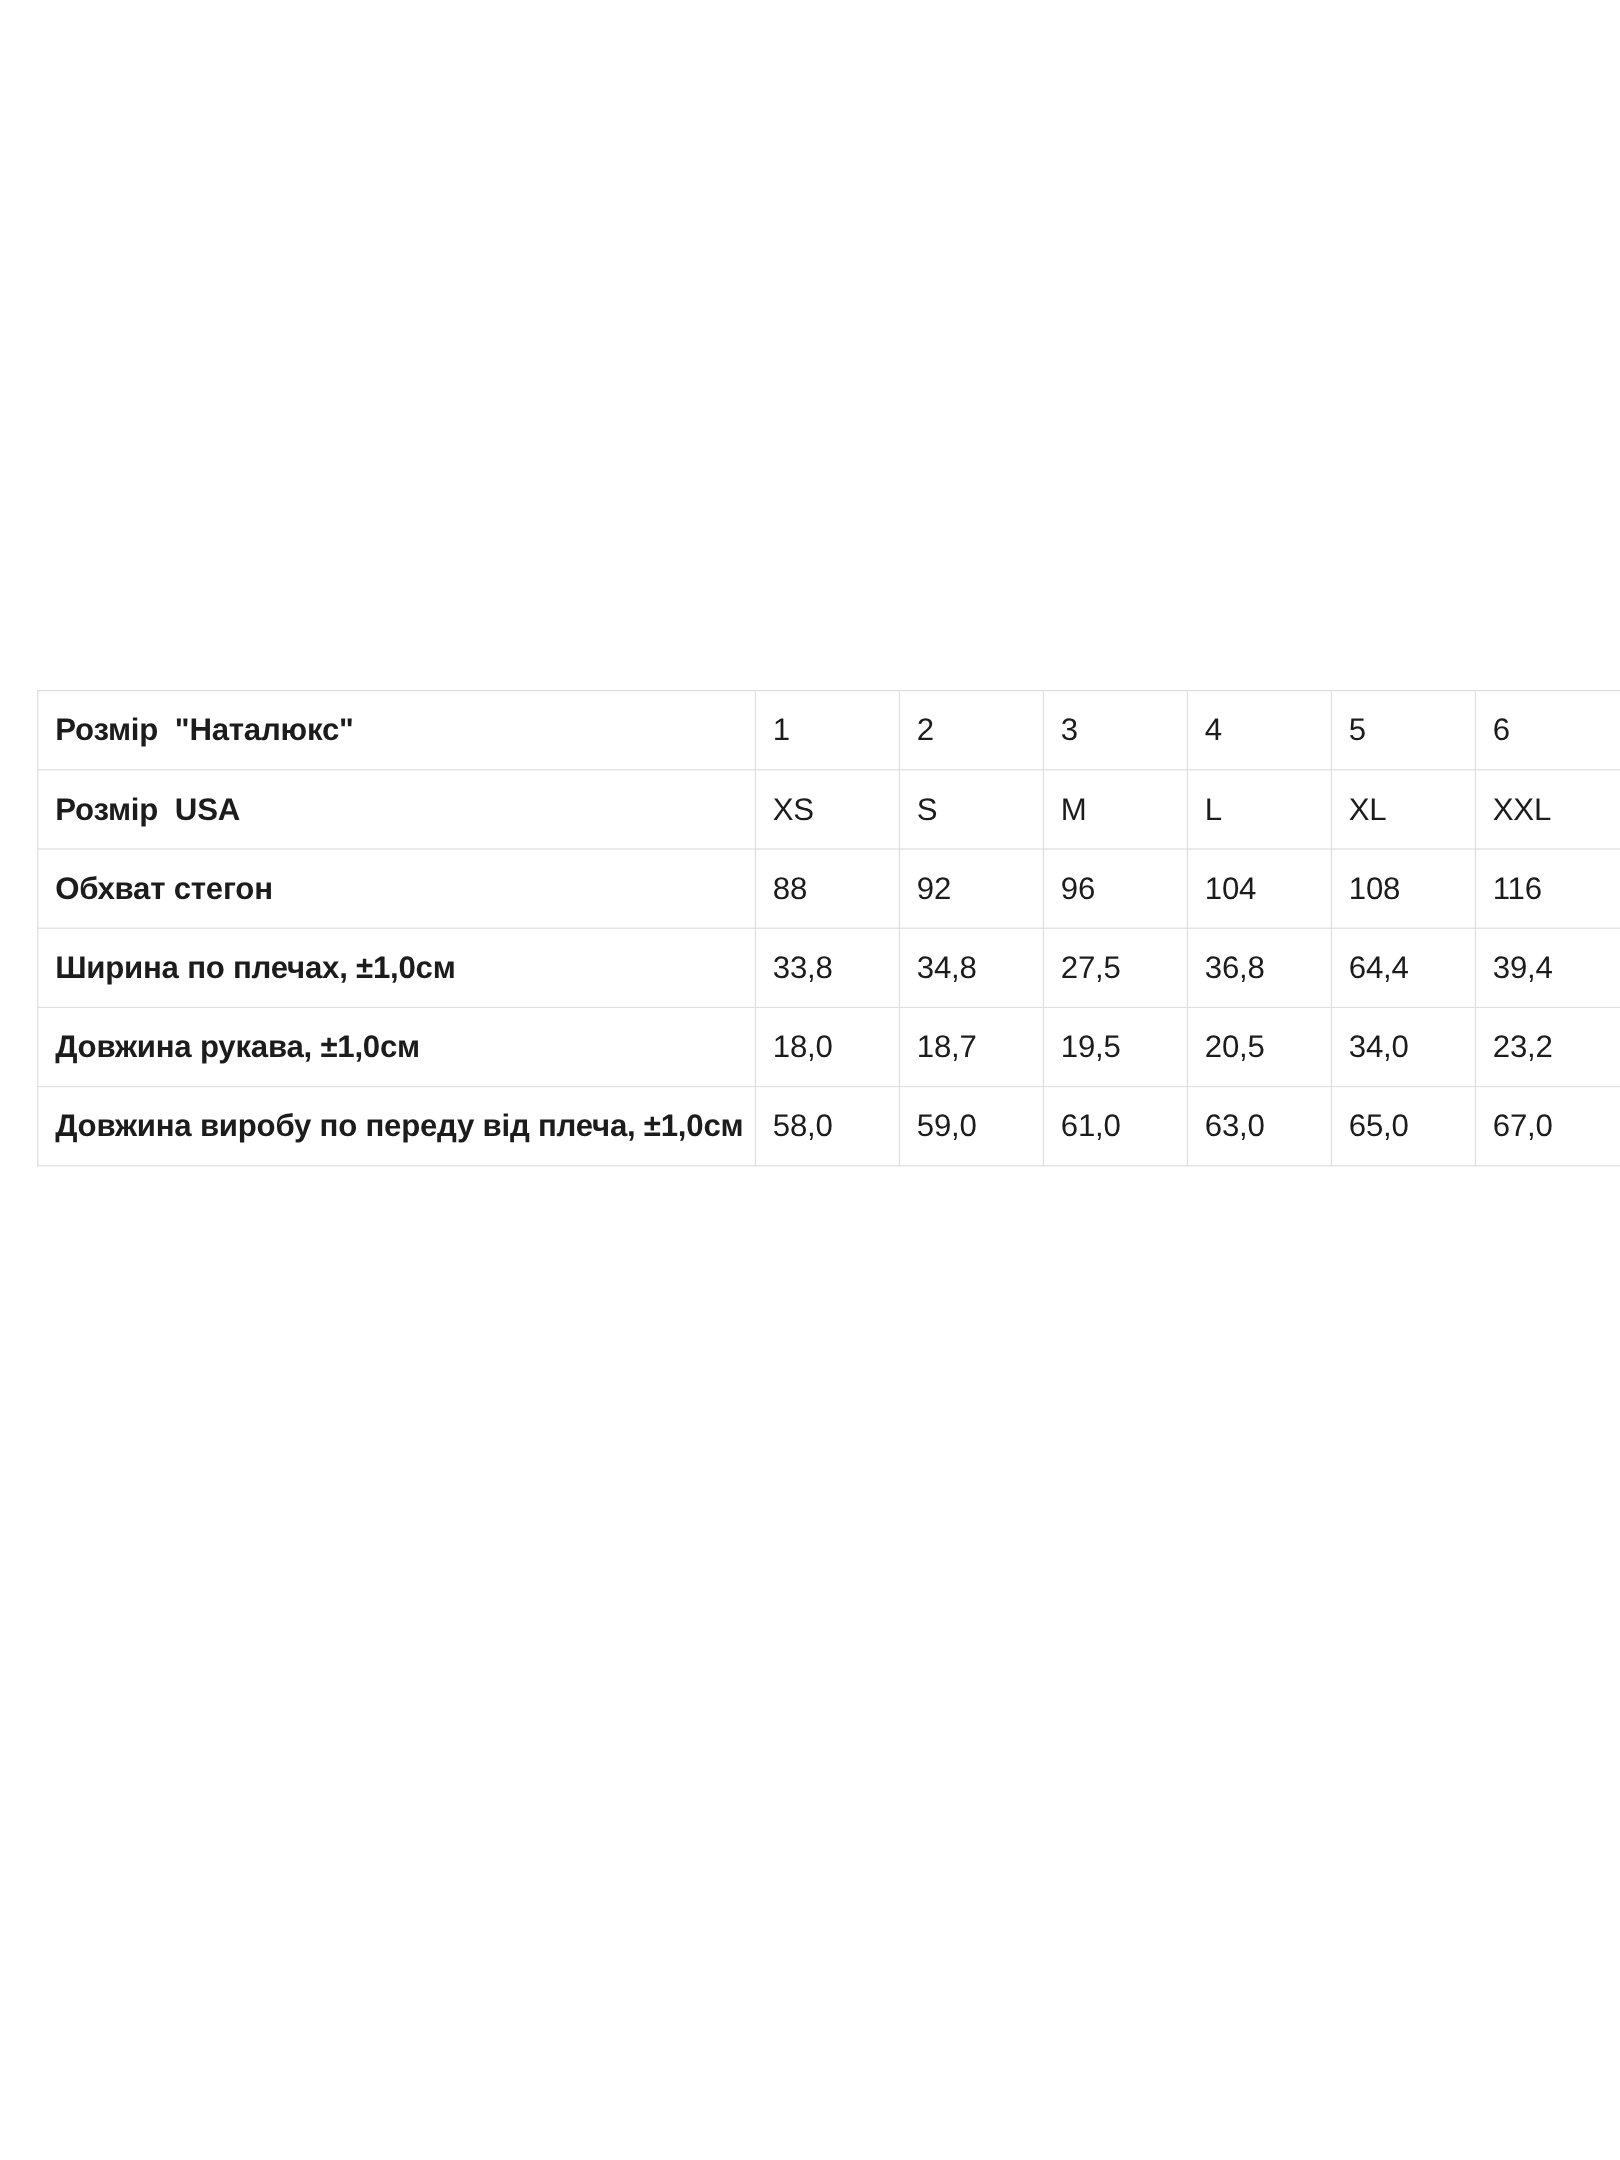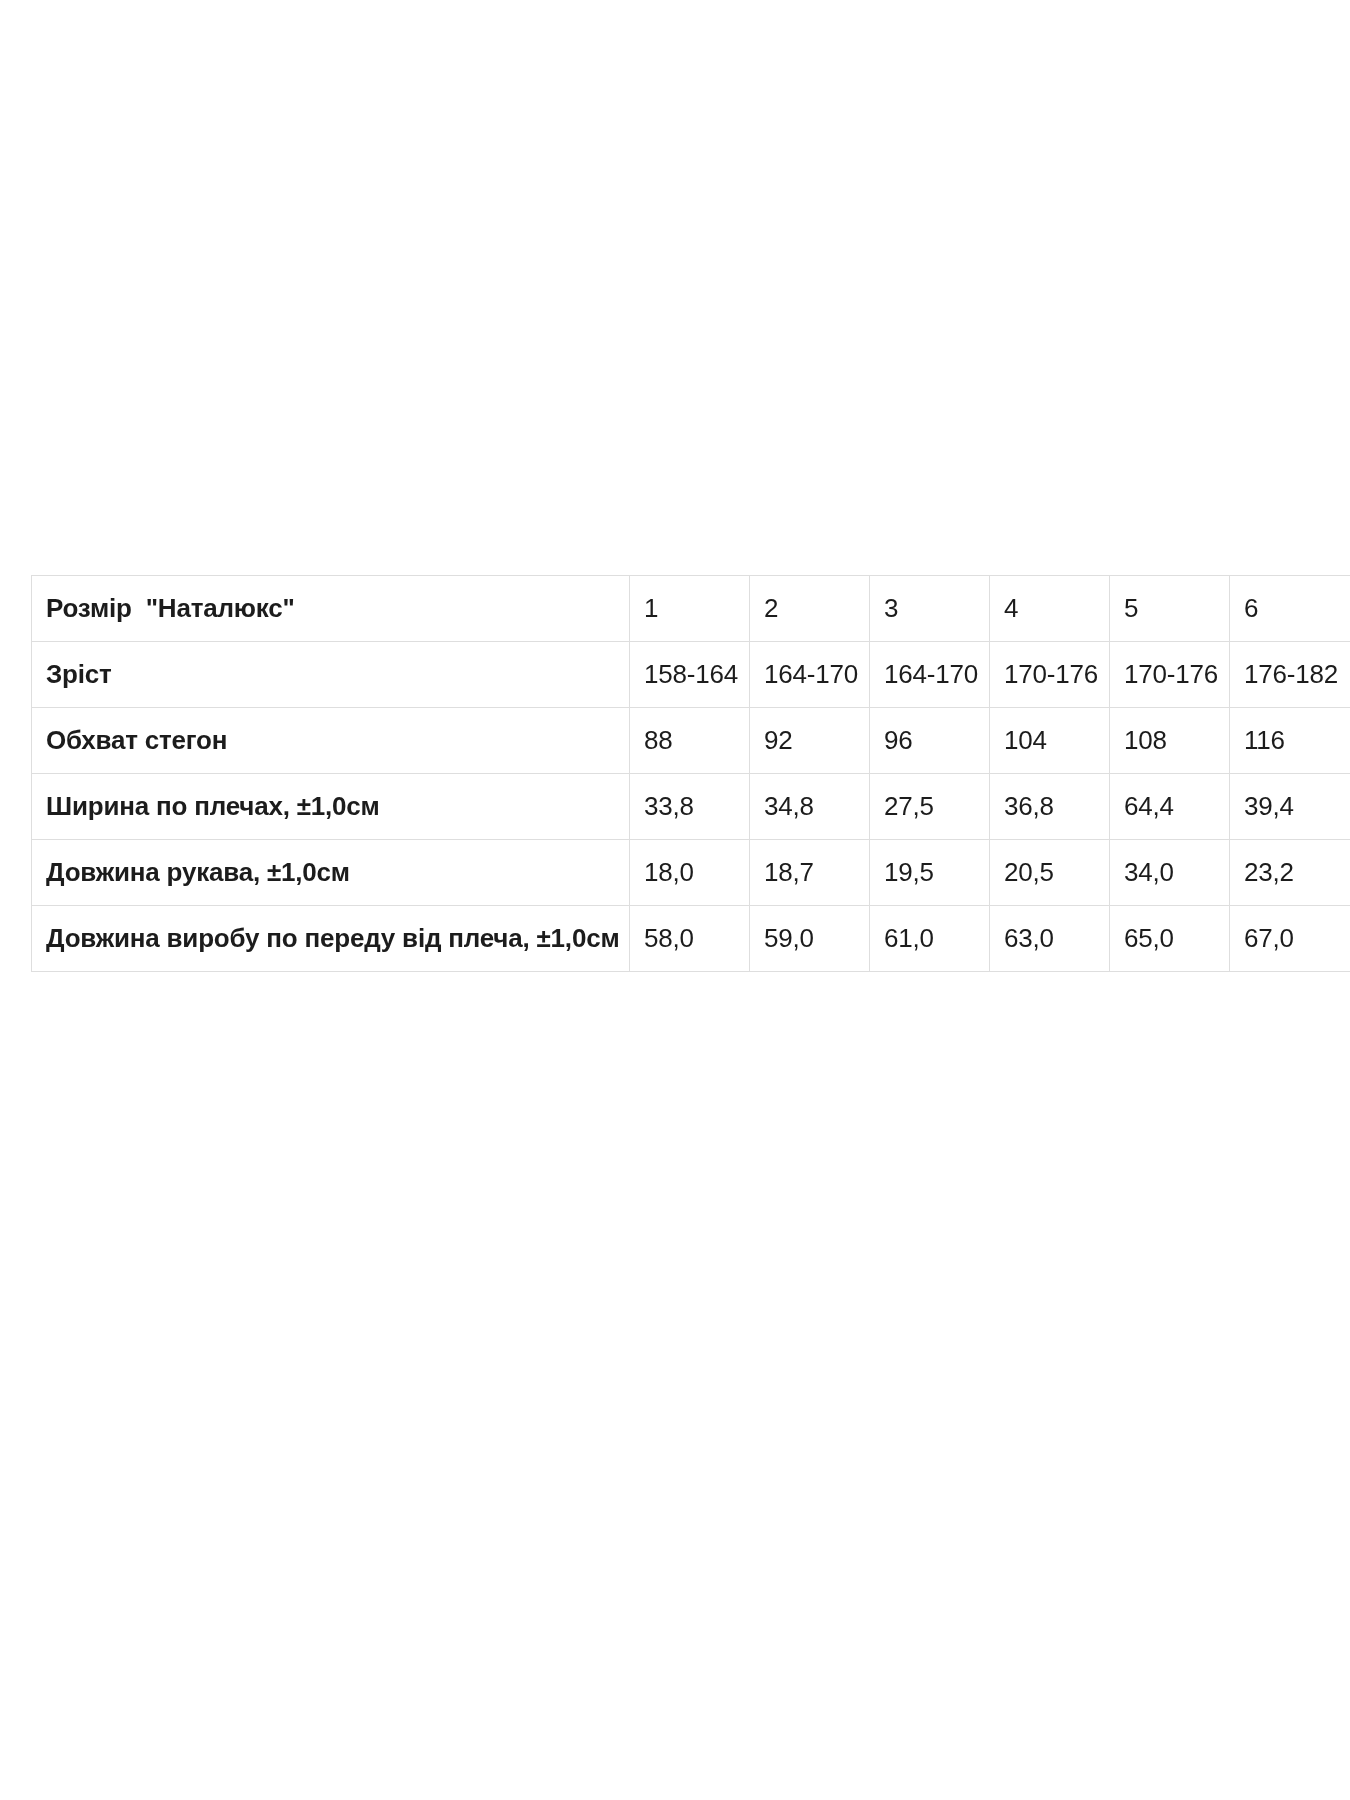--- a/index.html
+++ b/index.html
@@ -61,27 +61,27 @@
       <tr>
         <td class="row-label">Розмір  "Наталюкс"</td>
         <td class="size-value">1</td>
         <td class="size-value">2</td>
         <td class="size-value">3</td>
         <td class="size-value">4</td>
         <td class="size-value">5</td>
         <td class="size-value">6</td>
       </tr>
       <tr>
-        <td class="row-label">Зріст</td>
-        <td class="size-value">158-164</td>
-        <td class="size-value">164-170</td>
-        <td class="size-value">164-170</td>
-        <td class="size-value">170-176</td>
-        <td class="size-value">170-176</td>
-        <td class="size-value">176-182</td>
+        <td class="row-label">Розмір  USA</td>
+        <td class="size-value">XS</td>
+        <td class="size-value">S</td>
+        <td class="size-value">M</td>
+        <td class="size-value">L</td>
+        <td class="size-value">XL</td>
+        <td class="size-value">XXL</td>
       </tr>
       <tr>
         <td class="row-label">Обхват стегон</td>
         <td class="size-value">88</td>
         <td class="size-value">92</td>
         <td class="size-value">96</td>
         <td class="size-value">104</td>
         <td class="size-value">108</td>
         <td class="size-value">116</td>
       </tr>

